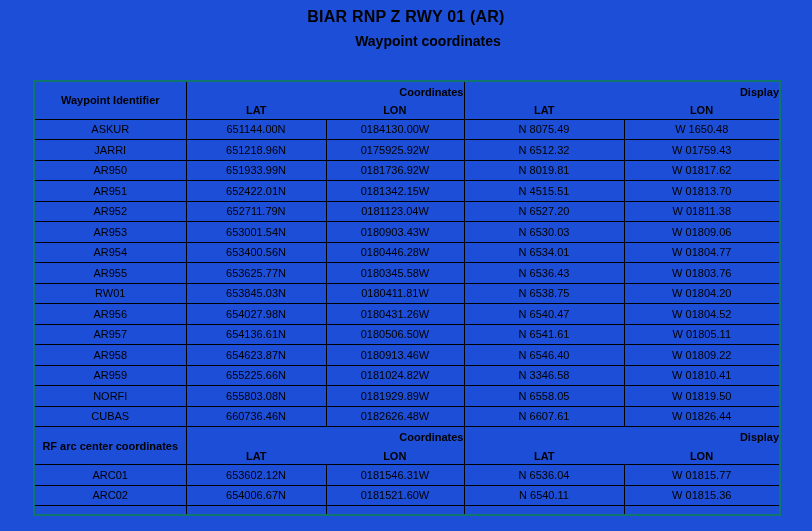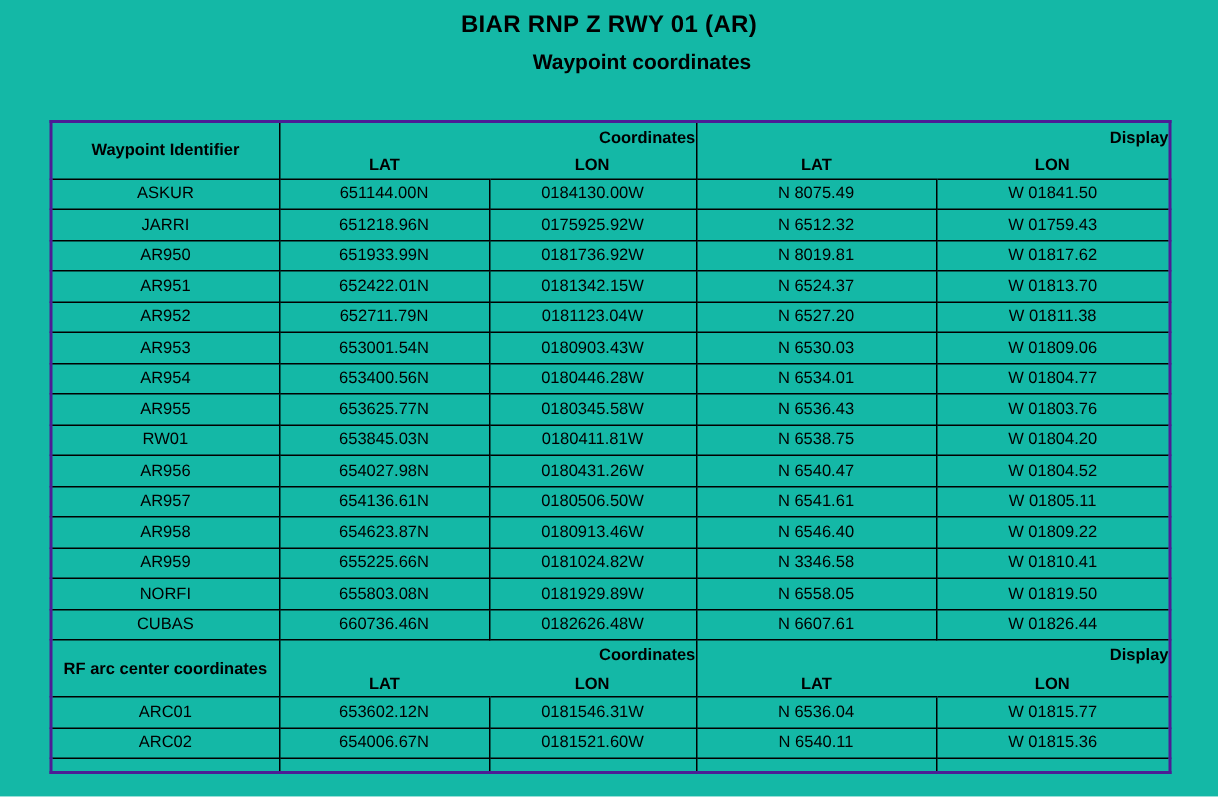--- a/index.html
+++ b/index.html
@@ -3,39 +3,39 @@
 <meta charset="utf-8">
 <style>
   * { margin: 0; padding: 0; box-sizing: border-box; }
   html, body {
     width: 812px; height: 531px;
     background: #ffffff;
     overflow: hidden;
     font-family: "Liberation Sans", sans-serif;
     color: #000;
   }
-  .page { width: 812px; height: 531px; position: relative; background: #14b8a6; }
+  .page { width: 812px; height: 531px; position: relative; background: #1d4ed8; }
 
   .titles { text-align: center; padding-top: 8px; }
   .doc-title {
     font-size: 16px; font-weight: bold; letter-spacing: 0.2px;
     line-height: 18px;
   }
   .doc-subtitle {
     font-size: 14px; font-weight: bold;
     line-height: 16px; margin-top: 7px; padding-left: 44px;
   }
 
   table.wp-table {
     position: absolute;
     left: 33px; top: 80px;
     width: 746px;
     border-collapse: collapse;
     table-layout: fixed;
-    border: 2px solid #4c1d95;
+    border: 2px solid #0f766e;
     font-size: 11px;
   }
   .wp-table th, .wp-table td {
     text-align: center;
     vertical-align: middle;
     font-size: 11px;
     white-space: nowrap;
     overflow: hidden;
   }
   
@@ -88,41 +88,41 @@
         <th class="sub b-b">LON</th>
       </tr>
     </thead>
 
     <tbody>
         <tr>
           <td>ASKUR</td>
           <td>651144.00N</td>
           <td>0184130.00W</td>
           <td>N 8075.49</td>
-          <td>W 01841.50</td>
+          <td>W 1650.48</td>
         </tr>
         <tr>
           <td>JARRI</td>
           <td>651218.96N</td>
           <td>0175925.92W</td>
           <td>N 6512.32</td>
           <td>W 01759.43</td>
         </tr>
         <tr>
           <td>AR950</td>
           <td>651933.99N</td>
           <td>0181736.92W</td>
           <td>N 8019.81</td>
           <td>W 01817.62</td>
         </tr>
         <tr>
           <td>AR951</td>
           <td>652422.01N</td>
           <td>0181342.15W</td>
-          <td>N 6524.37</td>
+          <td>N 4515.51</td>
           <td>W 01813.70</td>
         </tr>
         <tr>
           <td>AR952</td>
           <td>652711.79N</td>
           <td>0181123.04W</td>
           <td>N 6527.20</td>
           <td>W 01811.38</td>
         </tr>
         <tr>

